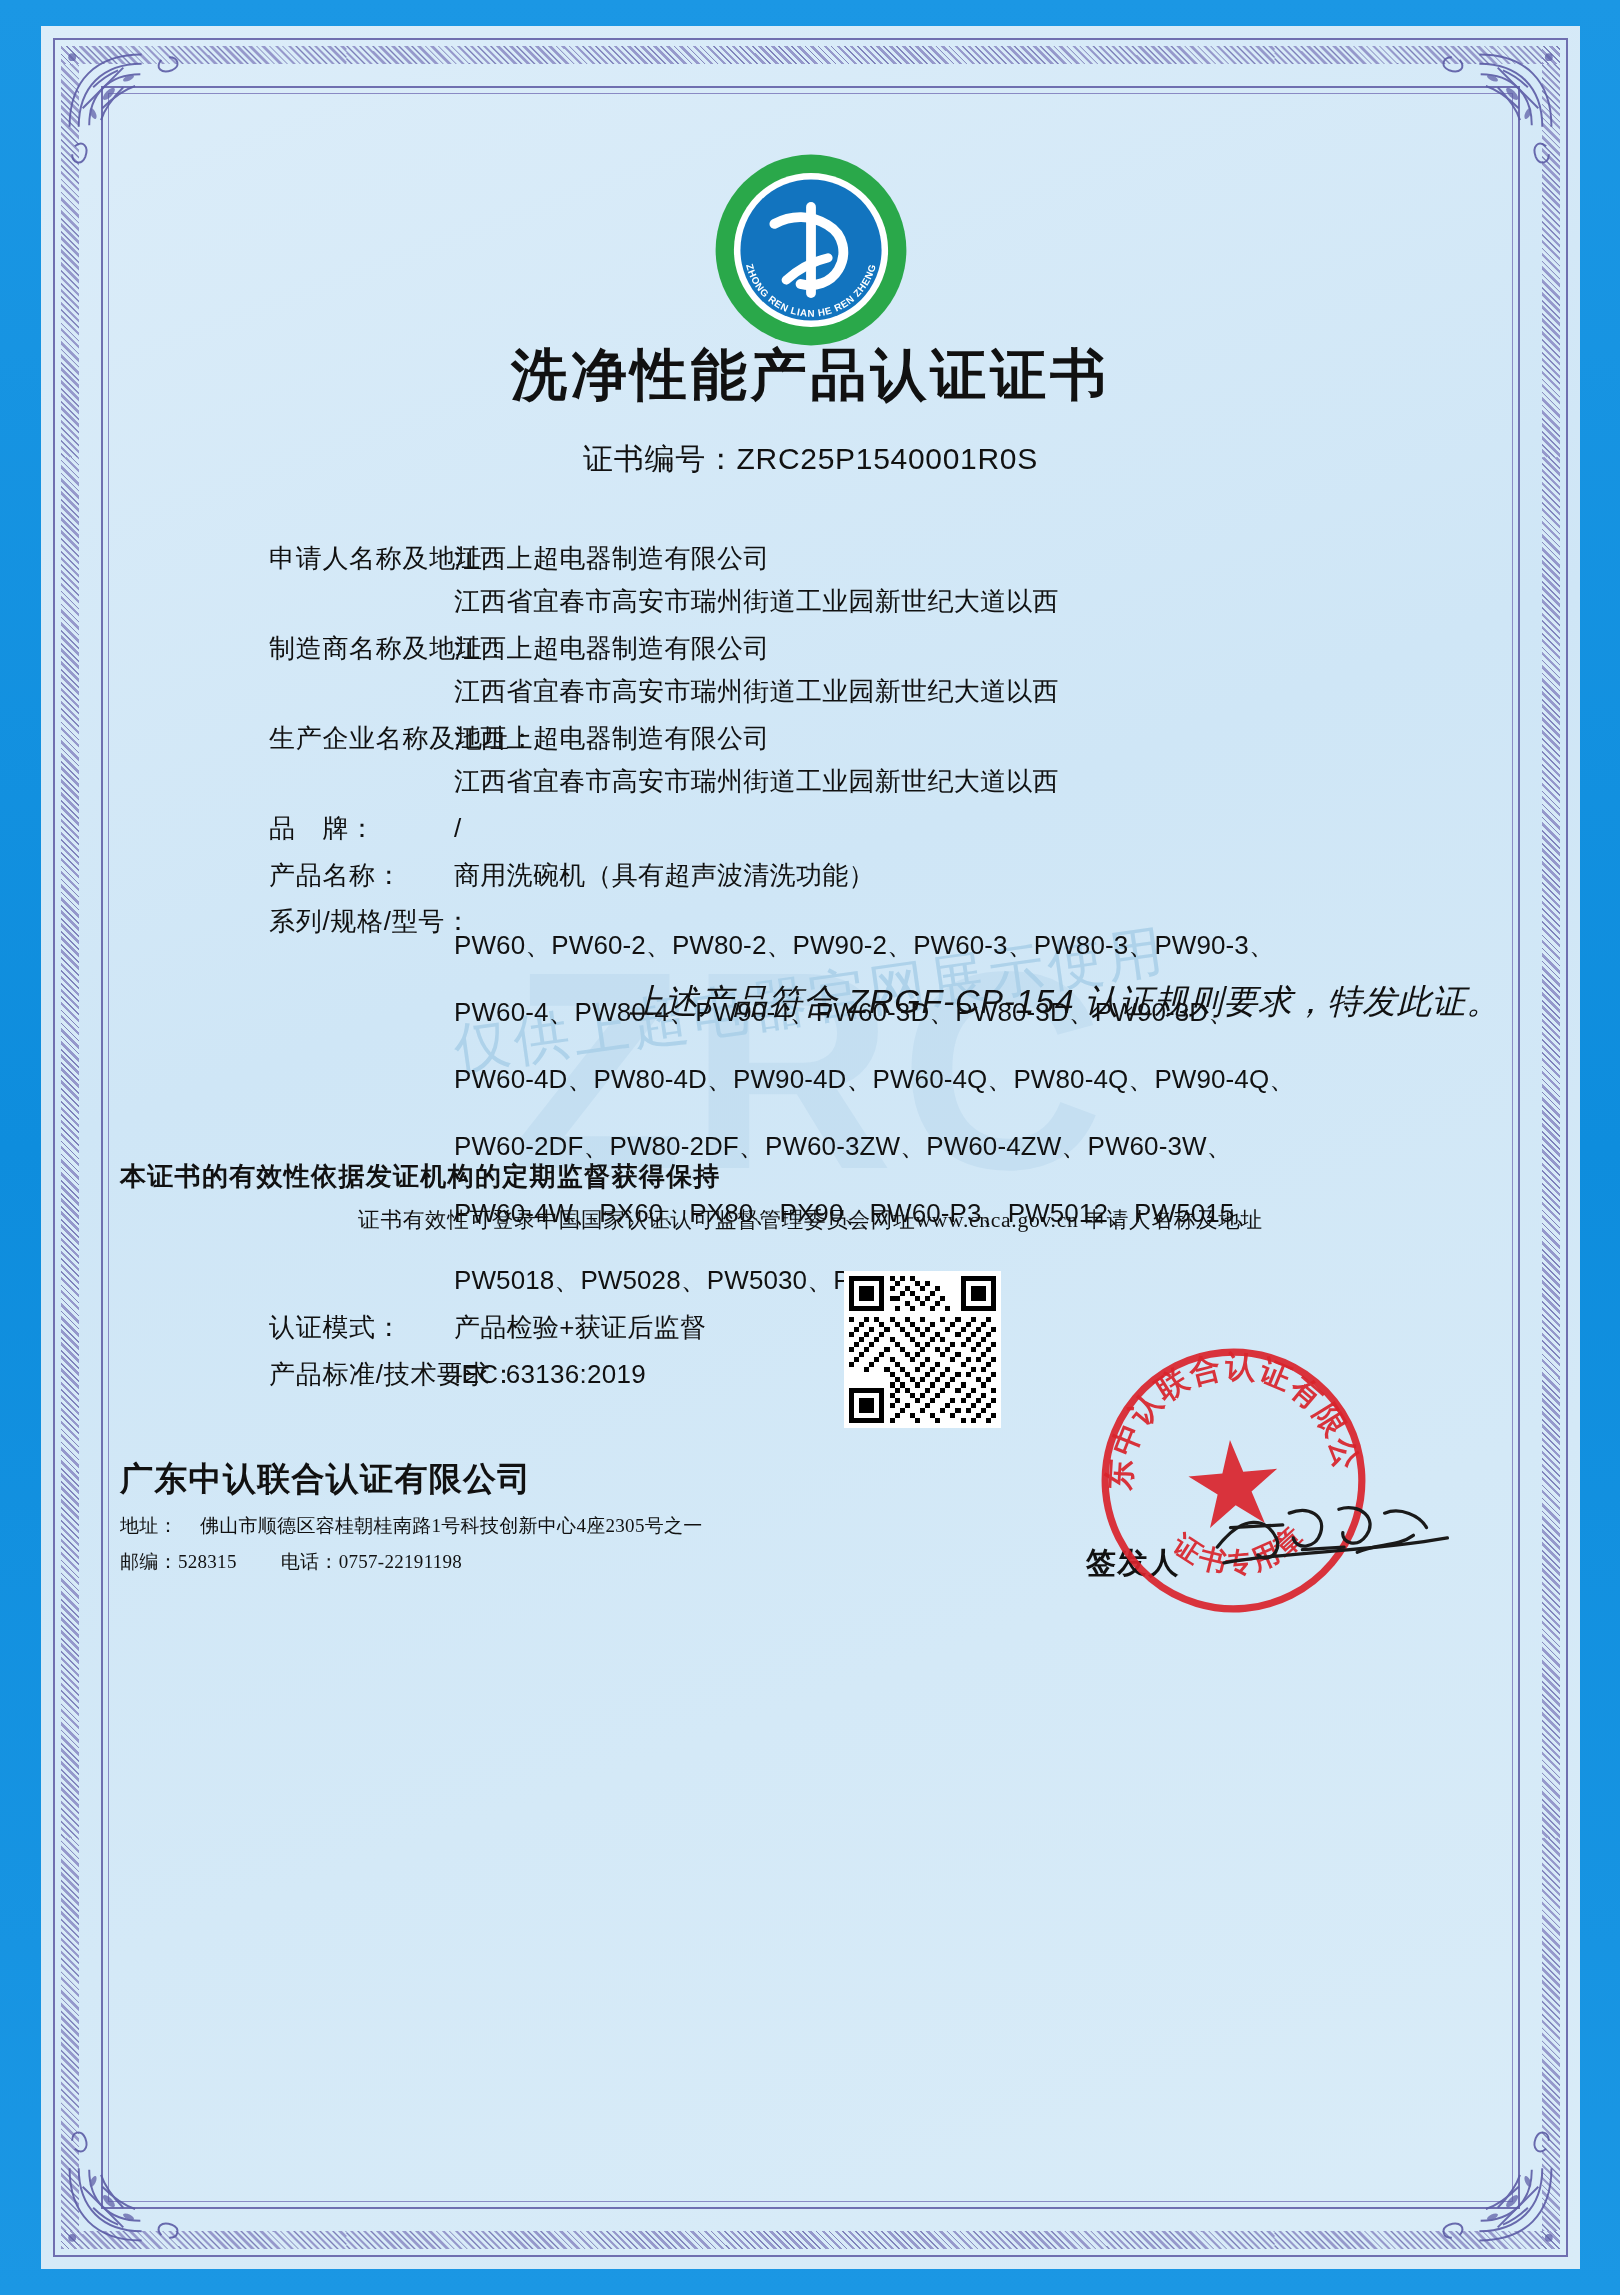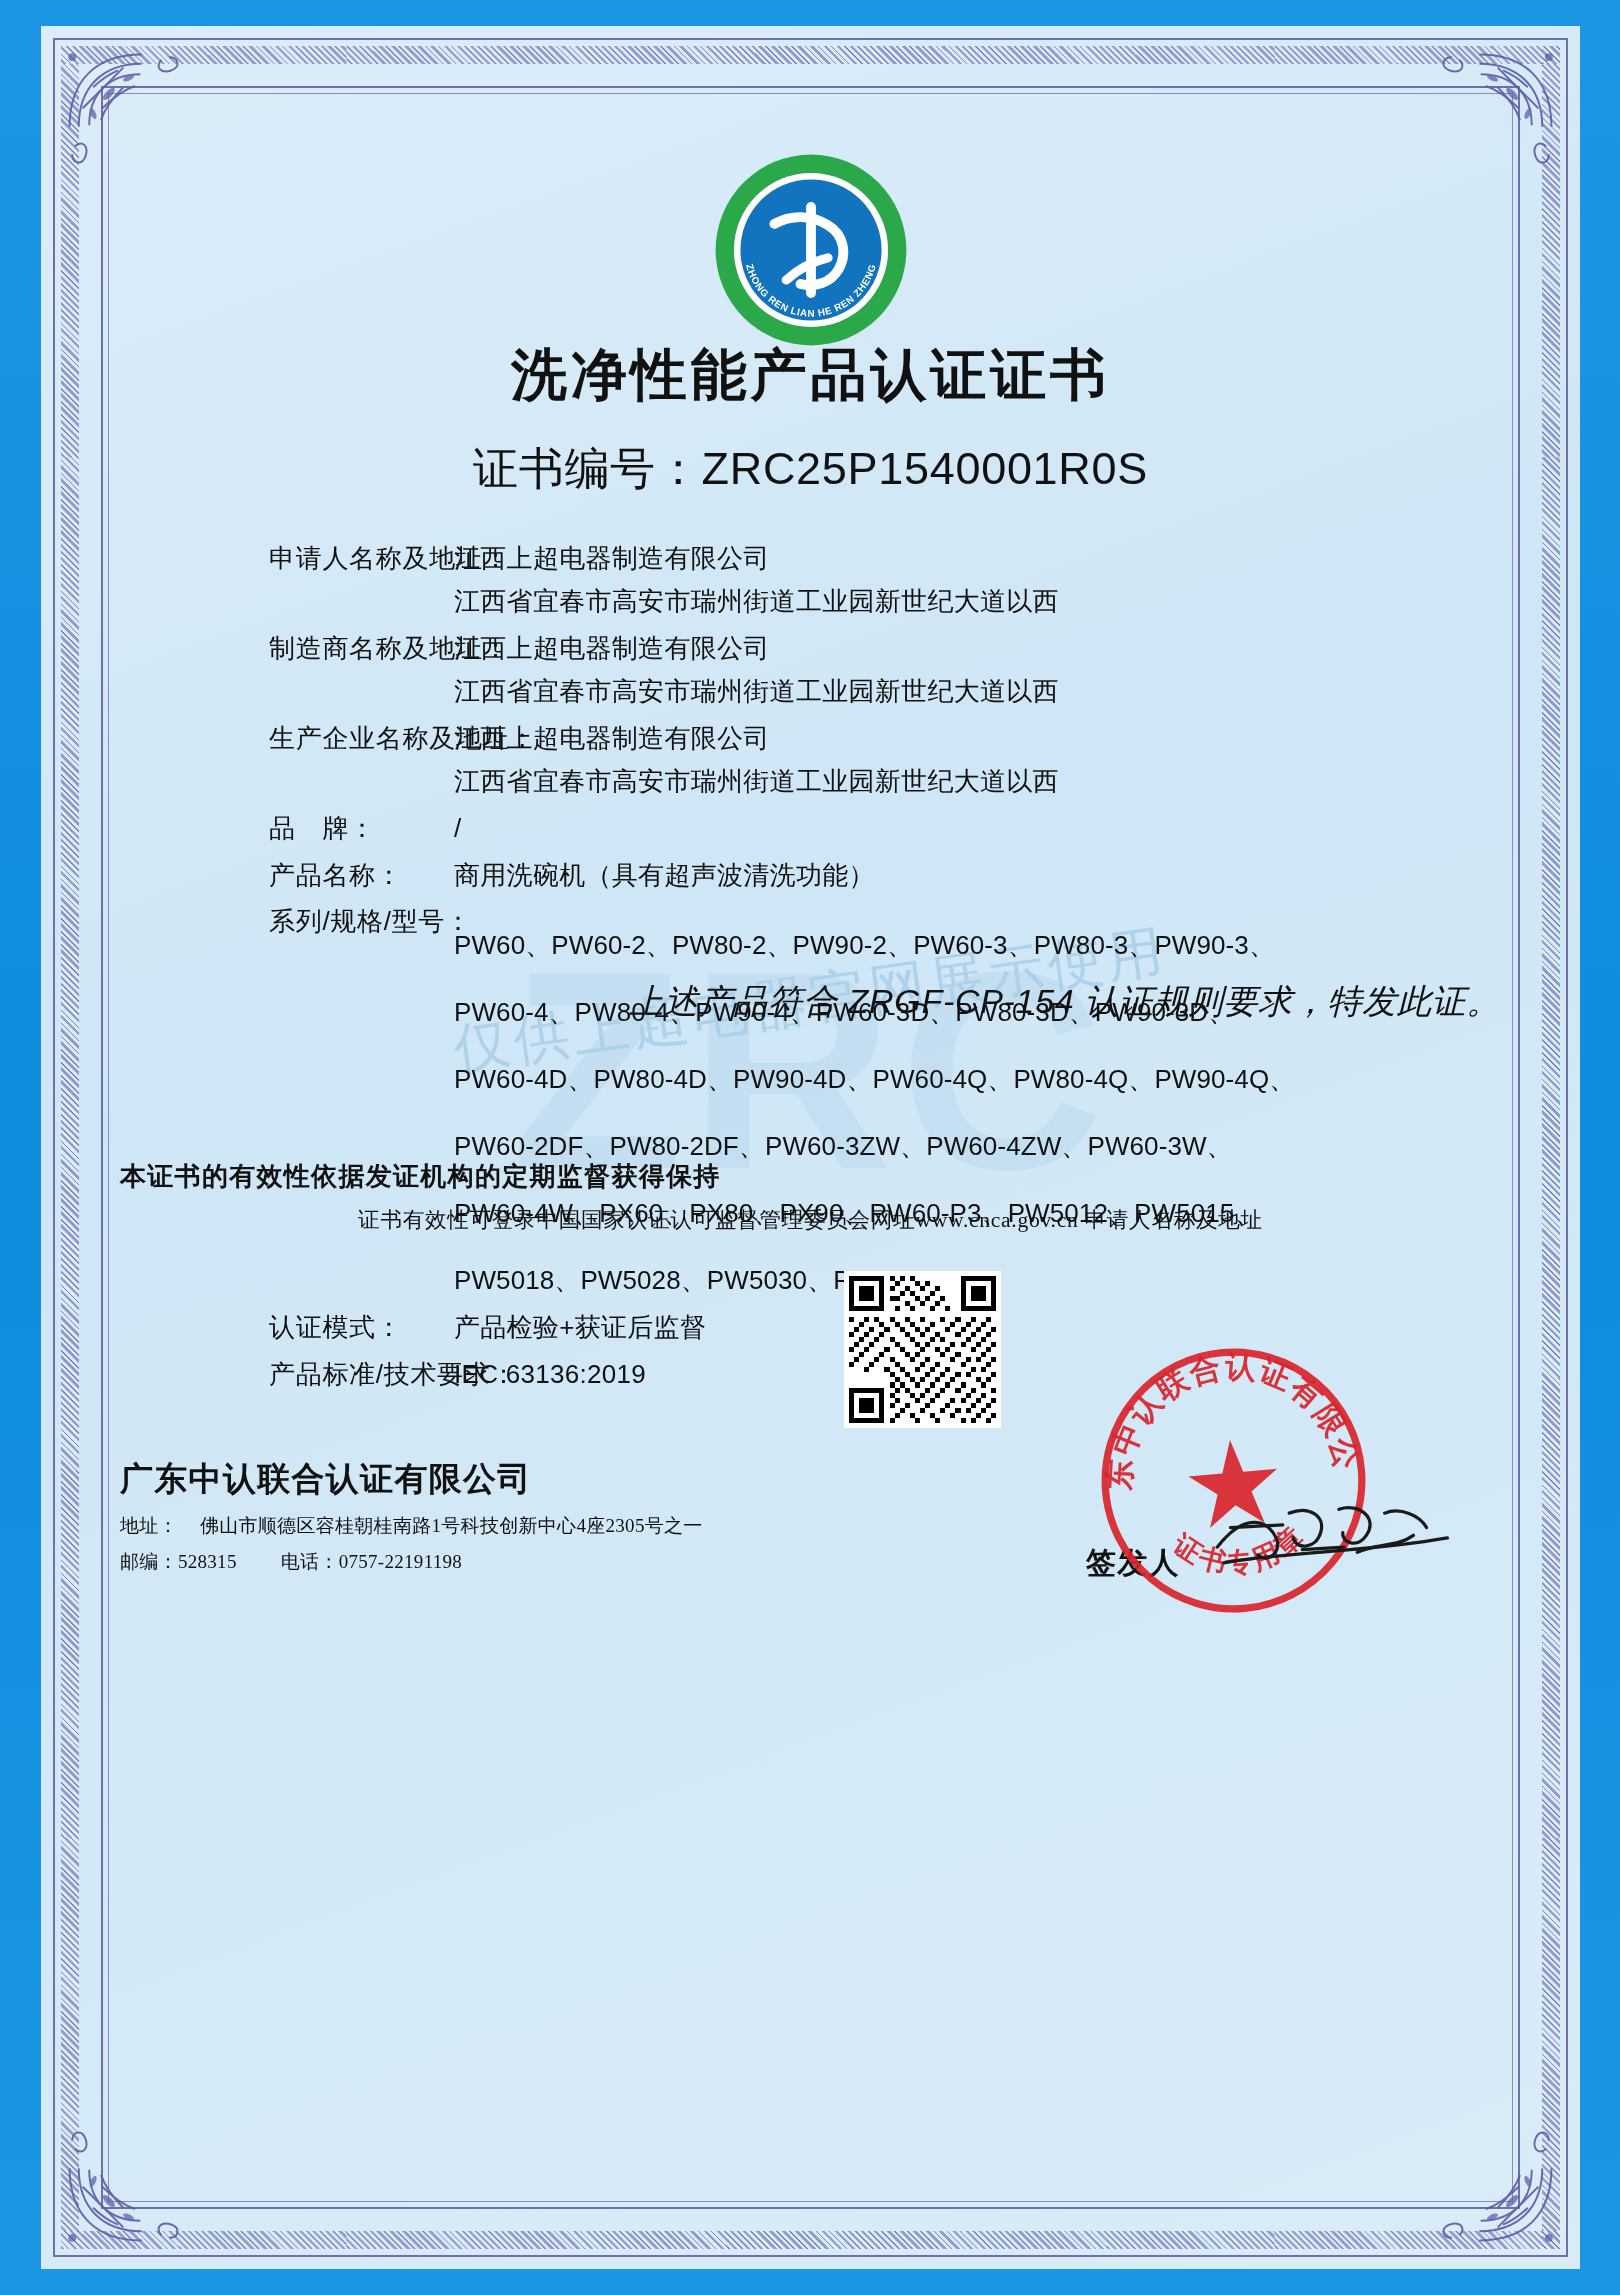--- a/index.html
+++ b/index.html
@@ -131,21 +131,21 @@
     font-weight: bold;
     color: #111111;
     letter-spacing: 3.9px;
   }
 
   .cert-no {
     position: absolute;
     top: 334px;
     left: 0; right: 0;
     text-align: center;
-    font-size: 45px;
+    font-size: 30px;
     color: #111;
     letter-spacing: 0.7px;
   }
 
   
   .fields {
     position: absolute;
     top: 432px;
     left: 149px;
     right: 39px;

